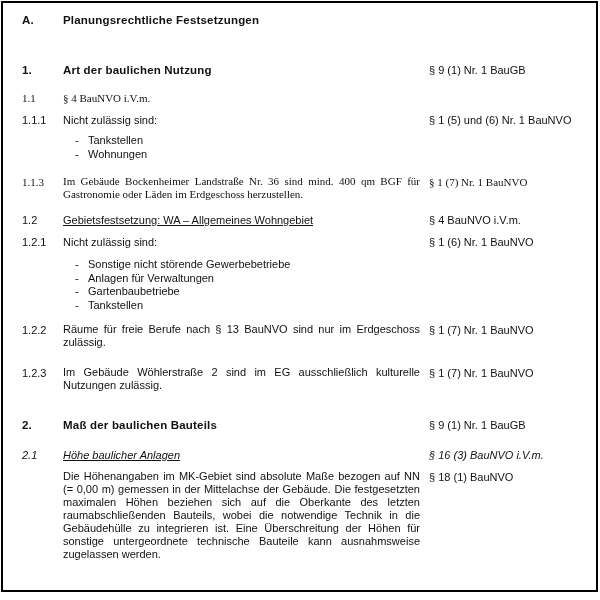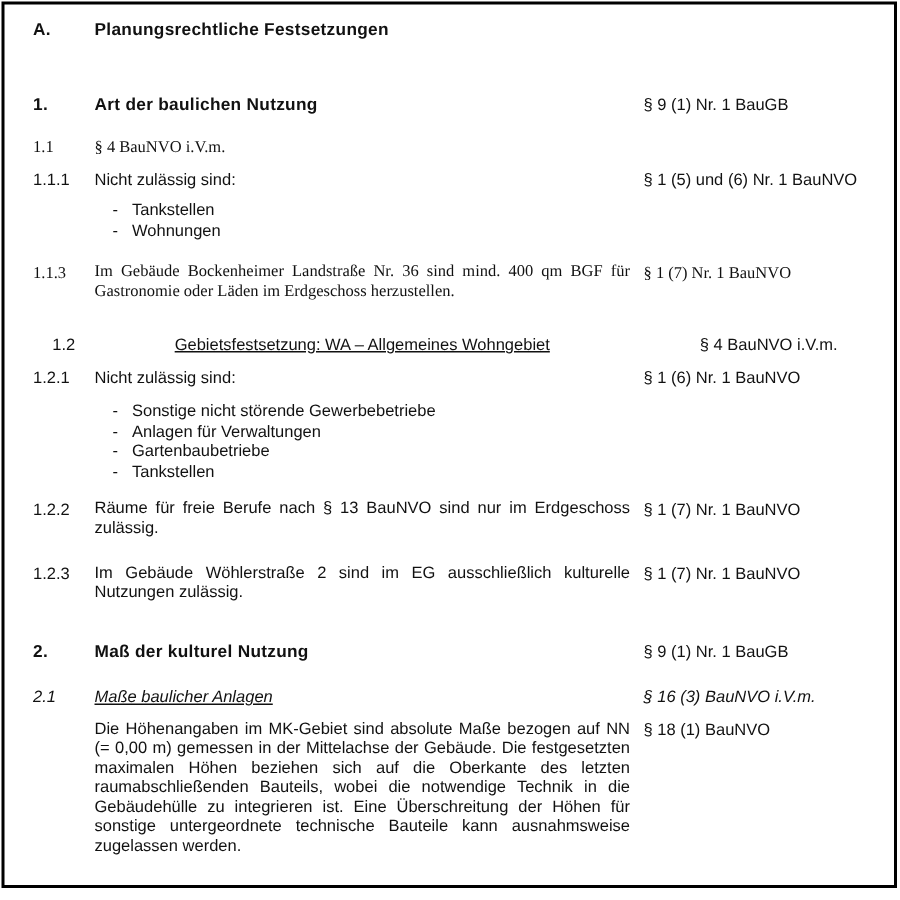--- a/index.html
+++ b/index.html
@@ -27,21 +27,21 @@
   .num  { font-size: 11px; line-height: 14px; }
   .content { font-size: 11px; line-height: 14px; padding-right: 9px; }
   .ref  { font-size: 11px; line-height: 14px; white-space: nowrap; }
   .h1   { font-size: 11.5px; font-weight: bold; letter-spacing: 0.2px; }
   .underline { text-decoration: underline; }
   .para { text-align: justify; line-height: 13px; hyphens: manual; }
   .li   { display: flex; line-height: 13.5px; font-size: 11px; }
   .li .dash { display: inline-block; width: 25px; padding-left: 12px; }
   
   .mt36 { margin-top: 36px; }
-  .mt30 { margin-top: 22px; text-align: center; }
+  .mt30 { margin-top: 12px; }
   .mt26 { margin-top: 26px; }
   .mt17 { margin-top: 17px; }
   .mt16 { margin-top: 16px; font-style: italic; }
   .mt14 { margin-top: 14px; font-family: Liberation Serif, serif; }
   .mt11 { margin-top: 11px; }
   .mt9  { margin-top: 9px; }
   .mt8  { margin-top: 8px; }
   .mt7  { margin-top: 7px; }
 </style>
 </head>
@@ -135,27 +135,27 @@
   </div>
 
   <div class="row mt17">
     <span class="num">1.2.3</span>
     <span class="content para">Im Gebäude Wöhlerstraße 2 sind im EG ausschließlich kulturel­le Nutzungen zulässig.</span>
     <span class="ref">§ 1 (7) Nr. 1 BauNVO</span>
   </div>
 
   <div class="row mt26">
     <span class="num h1">2.</span>
-    <span class="content h1">Maß der kulturel Nutzung</span>
+    <span class="content h1">Maß der baulichen Bauteils</span>
     <span class="ref">§ 9 (1) Nr. 1 BauGB</span>
   </div>
 
   <div class="row mt16">
     <span class="num">2.1</span>
-    <span class="content underline">Maße baulicher Anlagen</span>
+    <span class="content underline">Höhe baulicher Anlagen</span>
     <span class="ref">§ 16 (3) BauNVO i.V.m.</span>
   </div>
 
   <div class="row mt8">
     <span class="num"></span>
     <span class="content para">Die Höhenangaben im MK-Gebiet sind absolute Maße bezogen auf NN (= 0,00 m) gemessen in der Mittelachse der Gebäude. Die festgesetzten maximalen Höhen beziehen sich auf die O­berkante des letzten raumabschließenden Bauteils, wobei die notwendige Technik in die Gebäudehülle zu integrieren ist. Eine Überschreitung der Höhen für sonstige untergeordnete techni­sche Bauteile kann ausnahmsweise zugelassen werden.</span>
     <span class="ref">§ 18 (1) BauNVO</span>
   </div>
 
 </div>

